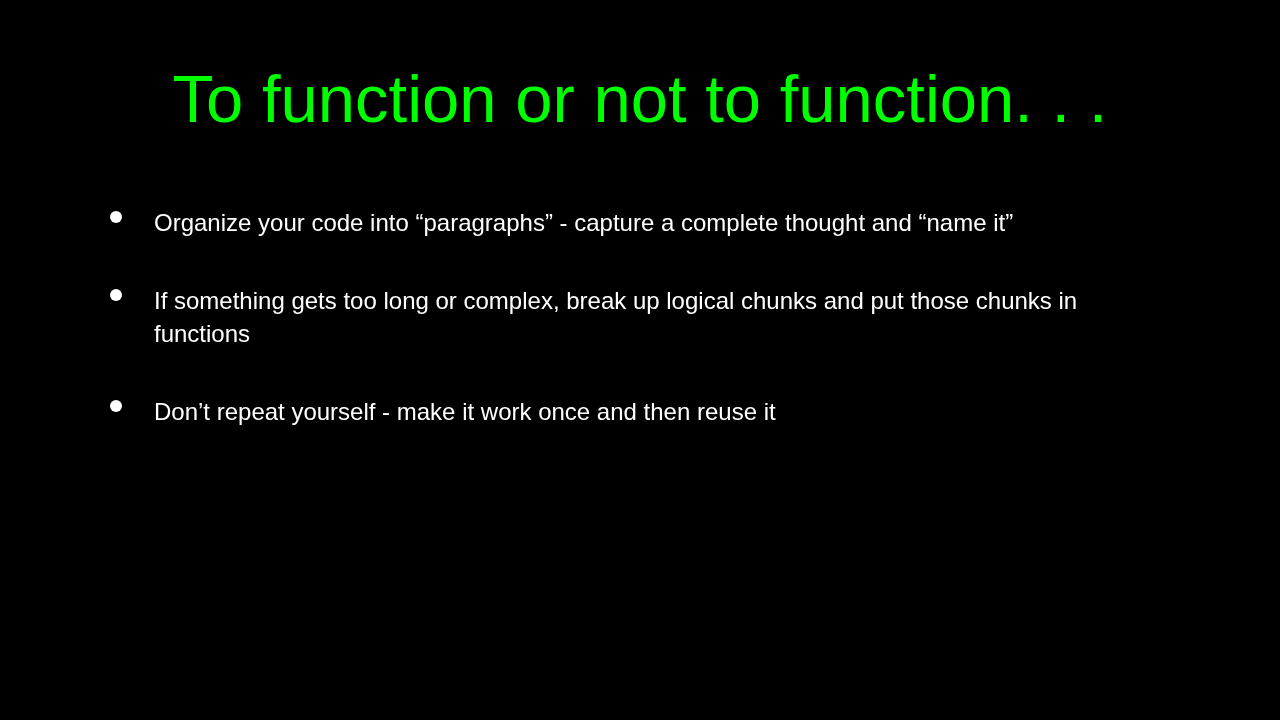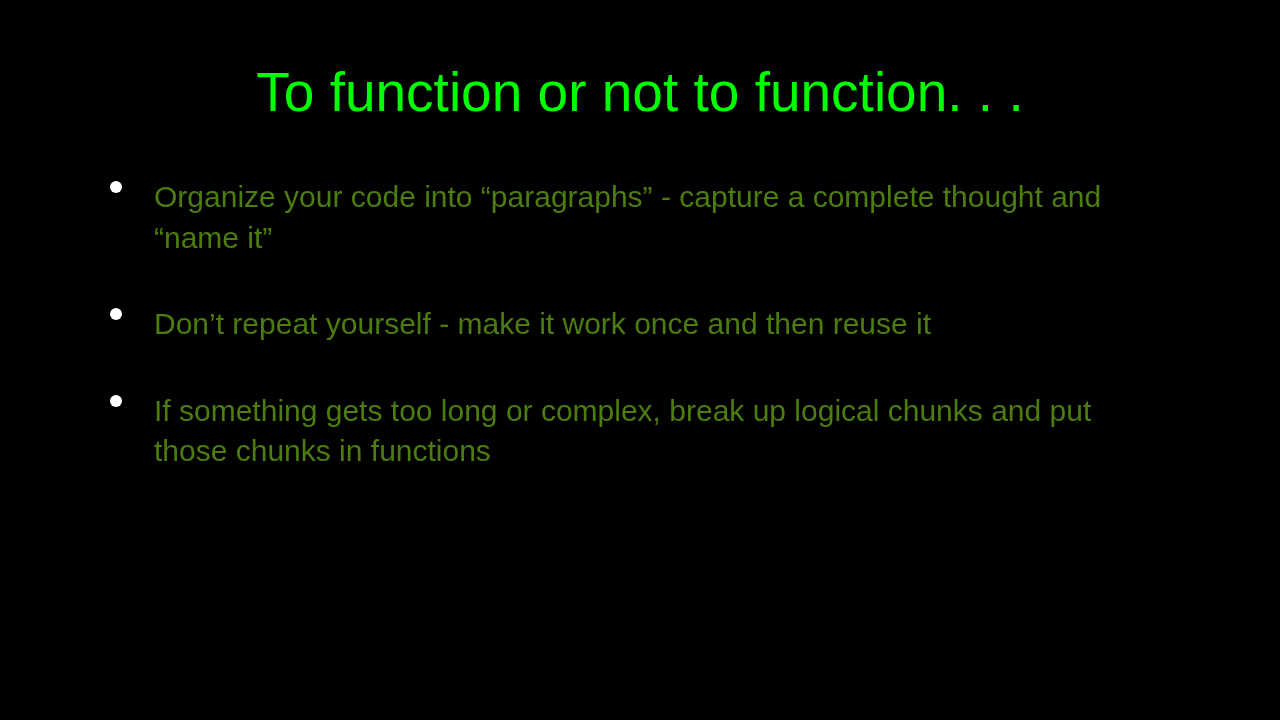--- a/index.html
+++ b/index.html
@@ -12,35 +12,35 @@
     overflow: hidden;
   }
   .slide {
     width: 1280px;
     height: 720px;
     box-sizing: border-box;
     padding: 60px 90px 60px 90px;
   }
   .title {
     color: #00ff00;
-    font-size: 55px;
+    font-size: 67px;
     font-weight: 400;
     text-align: center;
-    margin: 0 0 53px 0;
+    margin: 0 0 70px 0;
     letter-spacing: 0px;
   }
   .bullets {
     list-style: none;
     padding: 0;
     margin: 0 20px 0 20px;
   }
   .bullets li {
     position: relative;
-    color: #4d7c0f;
-    font-size: 30px;
+    color: #ffffff;
+    font-size: 24px;
     line-height: 1.35;
     padding-left: 44px;
     margin-bottom: 46px;
     font-weight: 400;
   }
   .bullets li::before {
     content: "";
     position: absolute;
     left: 0;
     top: 4px;
@@ -50,16 +50,16 @@
     border-radius: 50%;
   }
 </style>
 </head>
 <body>
 
 <div class="slide">
   <h1 class="title">To function or not to function. . .</h1>
   <ul class="bullets">
     <li>Organize your code into “paragraphs” - capture a complete thought and “name it”</li>
+    <li>If something gets too long or complex, break up logical chunks and put those chunks in functions</li>
     <li>Don’t repeat yourself - make it work once and then reuse it</li>
-    <li>If something gets too long or complex, break up logical chunks and put those chunks in functions</li>
   </ul>
 </div>
 
 </body></html>

